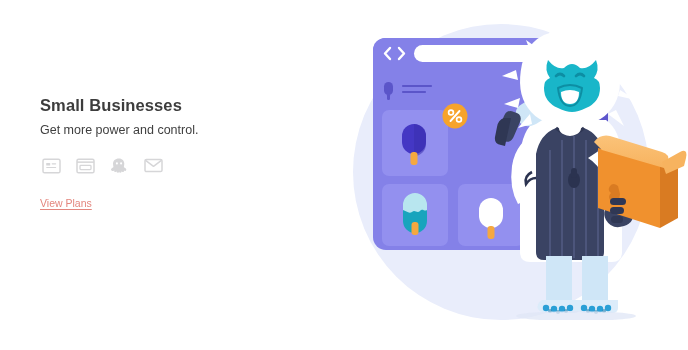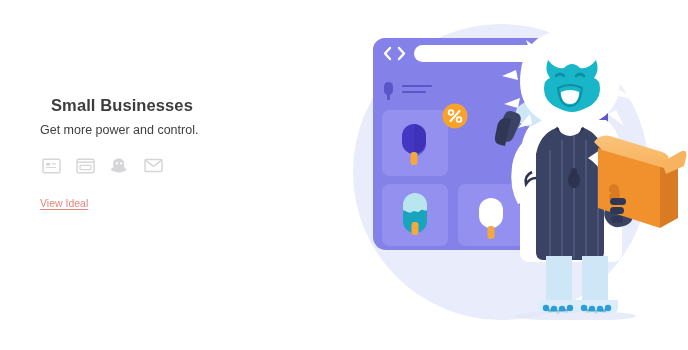--- a/index.html
+++ b/index.html
@@ -29,21 +29,21 @@
     position: absolute;
     left: 40px;
     top: 96px;
     width: 268px;
   }
   .headline {
     font-size: 16.5px;
     font-weight: 700;
     color: #3d3d3d;
     letter-spacing: 0.1px;
-    margin: 0 0 9px 11px;
+    margin: 0 0 9px 0;
     line-height: 1.1;
   }
   .subhead {
     font-size: 12.5px;
     font-weight: 400;
     color: #3f3f3f;
     margin: 0 0 16px 0;
     line-height: 1.25;
   }
   .body-copy {
@@ -135,21 +135,21 @@
 
       <span class="icon-cell">
         <svg width="19" height="15" viewBox="0 0 19 15">
           <rect x="1" y="1.4" width="17" height="12.2" rx="1.4" fill="none" stroke="#d6d6d8" stroke-width="1.5"></rect>
           <path d="M1.9 2.6 L9.5 8.3 L17.1 2.6" fill="none" stroke="#d6d6d8" stroke-width="1.5" stroke-linecap="round" stroke-linejoin="round"></path>
         </svg>
       </span>
 
     </div>
 
-    <a class="view-plans">View Ideal</a>
+    <a class="view-plans">View Plans</a>
 
   </div>
 
   <div class="art-col">
     <svg class="art-svg" width="370" height="350" viewBox="0 0 370 350">
       <defs>
         <clipPath id="frameClip">
             <rect x="0" y="0" width="370" height="320"></rect>
           </clipPath>
         <clipPath id="winClip">

